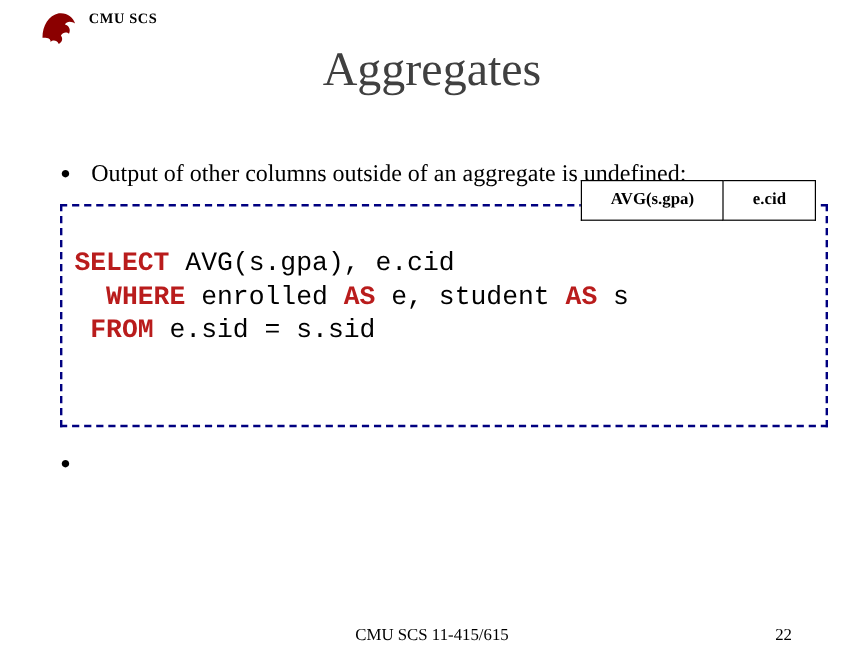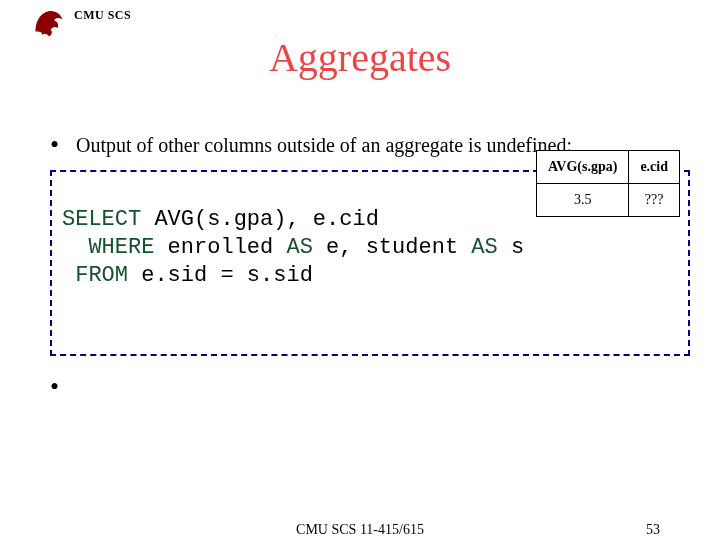--- a/index.html
+++ b/index.html
@@ -32,21 +32,21 @@
     letter-spacing: 0.5px;
     margin-top: 2px;
   }
   .title {
     position: absolute;
     top: 34px;
     left: 0;
     right: 0;
     text-align: center;
     font-size: 40px;
-    color: #ef4444;
+    color: #404040;
   }
   .content {
     position: absolute;
     top: 130px;
     left: 50px;
     right: 30px;
   }
   .bullet {
     display: flex;
     align-items: flex-start;
@@ -69,36 +69,36 @@
     border: 2px dashed #000080;
     padding: 6px 10px 8px 10px;
     font-family: "Courier New", Courier, monospace;
     font-size: 22px;
     line-height: 28px;
     color: #000;
     white-space: pre;
     position: relative;
   }
   .kw {
-    color: #14532d;
-    font-weight: normal;
+    color: #b91c1c;
+    font-weight: bold;
     text-align: center;
   }
   .mini-table {
     position: absolute;
     top: -22px;
     right: 8px;
     border-collapse: collapse;
     background: #fff;
     font-family: "Times New Roman", Times, serif;
     font-size: 14px;
   }
   .mini-table th, .mini-table td {
     border: 1px solid #000;
-    padding: 2px 11px;
+    padding: 2px 24px;
     text-align: center;
     font-weight: normal;
     margin-top: 27px;
   }
   .mini-table th {
     font-weight: bold;
     background: #fff;
   }
   .footer {
     position: absolute;
@@ -141,29 +141,25 @@
 
   <div class="codeblock">
 <span><span class="kw">SELECT</span><span> AVG(s.gpa), e.cid</span></span>
 <span><span class="kw">  WHERE</span><span> enrolled </span><span class="kw">AS</span><span> e, student </span><span class="kw">AS</span><span> s</span></span>
 <span><span class="kw"> FROM</span><span> e.sid = s.sid</span></span>
     <table class="mini-table">
       <tbody><tr>
         <th>AVG(s.gpa)</th>
         <th>e.cid</th>
       </tr>
-      <tr>
-        <td>3.5</td>
-        <td>???</td>
-      </tr>
     </tbody></table>
   </div>
 
   <div class="bullet">
     <span class="dot">•</span>
   </div>
 
 </div>
 
 <div class="footer">
   <span class="center">CMU SCS 11-415/615</span>
-  <span class="pagenum">53</span>
+  <span class="pagenum">22</span>
 </div>
 
 </body></html>

